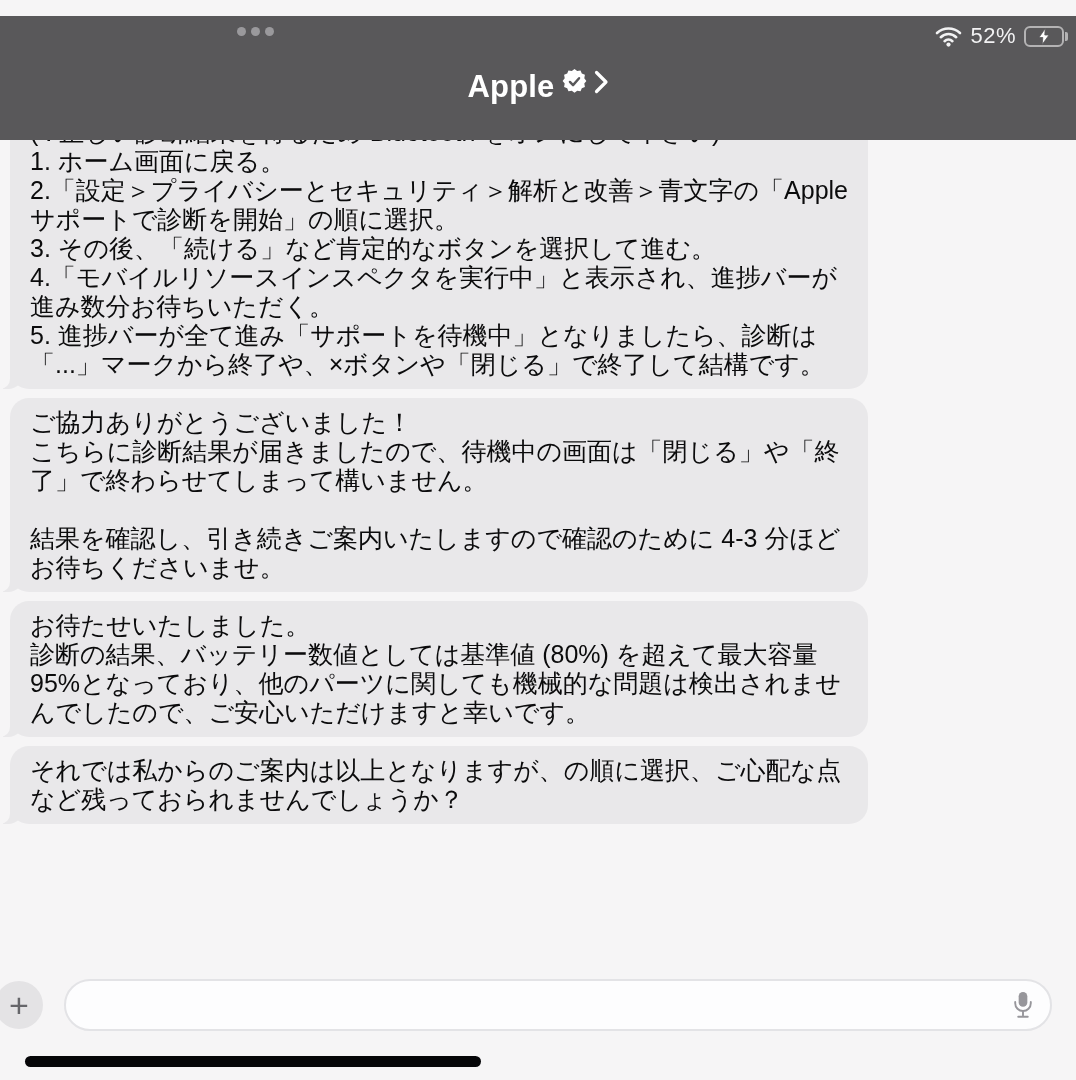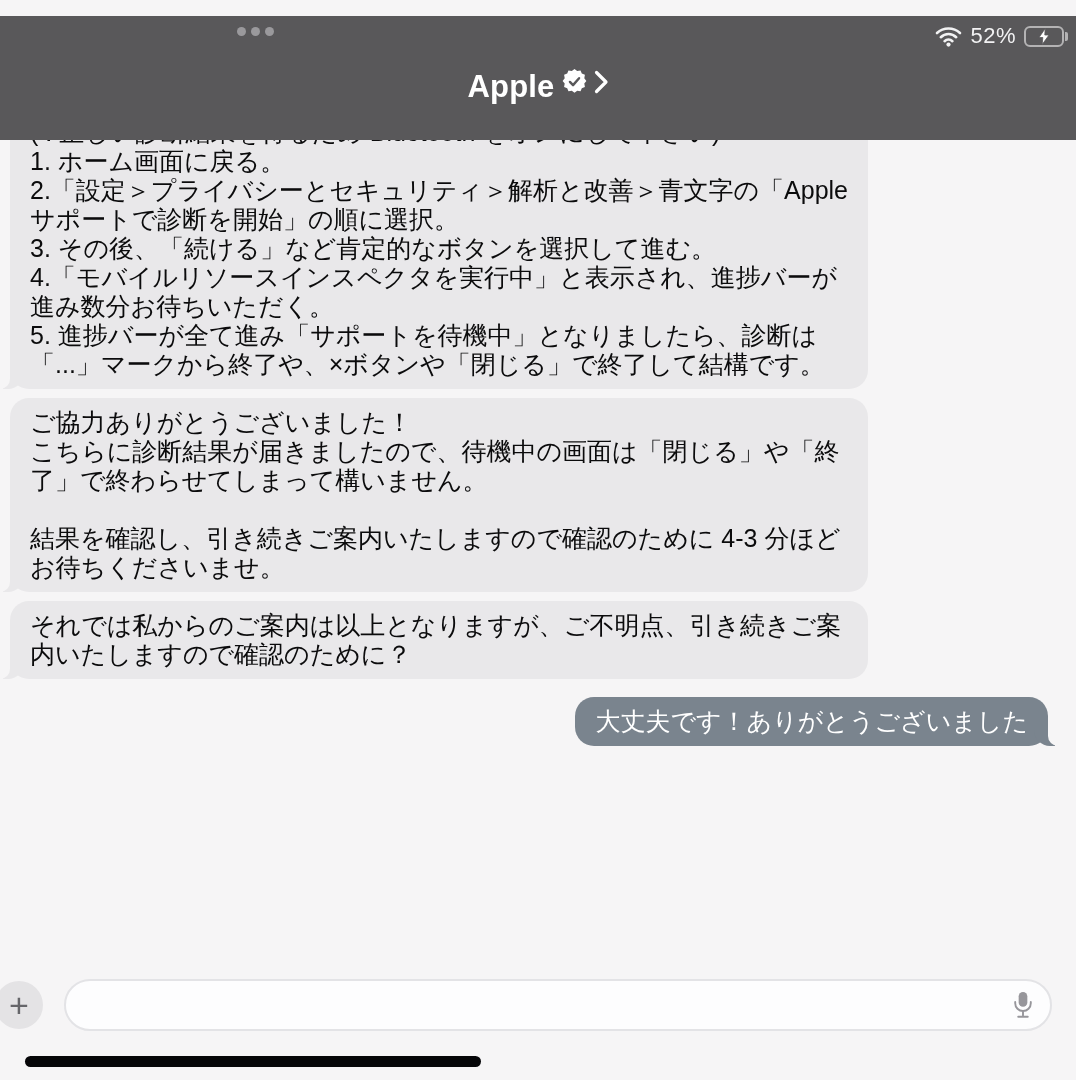--- a/index.html
+++ b/index.html
@@ -149,28 +149,29 @@
   </div>
 
 
   <div class="bubble received">
     <span class="btext">ご協力ありがとうございました！
 こちらに診断結果が届きましたので、待機中の画面は「閉じる」や「終了」で終わらせてしまって構いません。
 
 結果を確認し、引き続きご案内いたしますので確認のために 4-3 分ほどお待ちくださいませ。</span>
   </div>
 
+  <div class="bubble received">
+    <span class="btext">お待たせいたしました。
+診断の結果、バッテリー数値としては基準値 (80%) を超えて最大容量95%となっており、他のパーツに関しても機械的な問題は検出されませんでしたので、ご安心いただけますと幸いです。</span>
+  </div>
 
   <div class="bubble received">
-    <span class="btext">それでは私からのご案内は以上となりますが、ご不明点、引き続きご案内いたしますので確認のために？</span>
+    <span class="btext">それでは私からのご案内は以上となりますが、の順に選択、ご心配な点など残っておられませんでしょうか？</span>
   </div>
 
-  <div class="bubble sent">
-    <span class="btext">大丈夫です！ありがとうございました</span>
-  </div>
 
 </div>
 
 <div class="composer">
   <button class="plus-btn">
     <span>+</span>
   </button>
   <div class="input-wrap">
     <input class="msg-input" type="text" value="" style="">
     <span class="mic">

